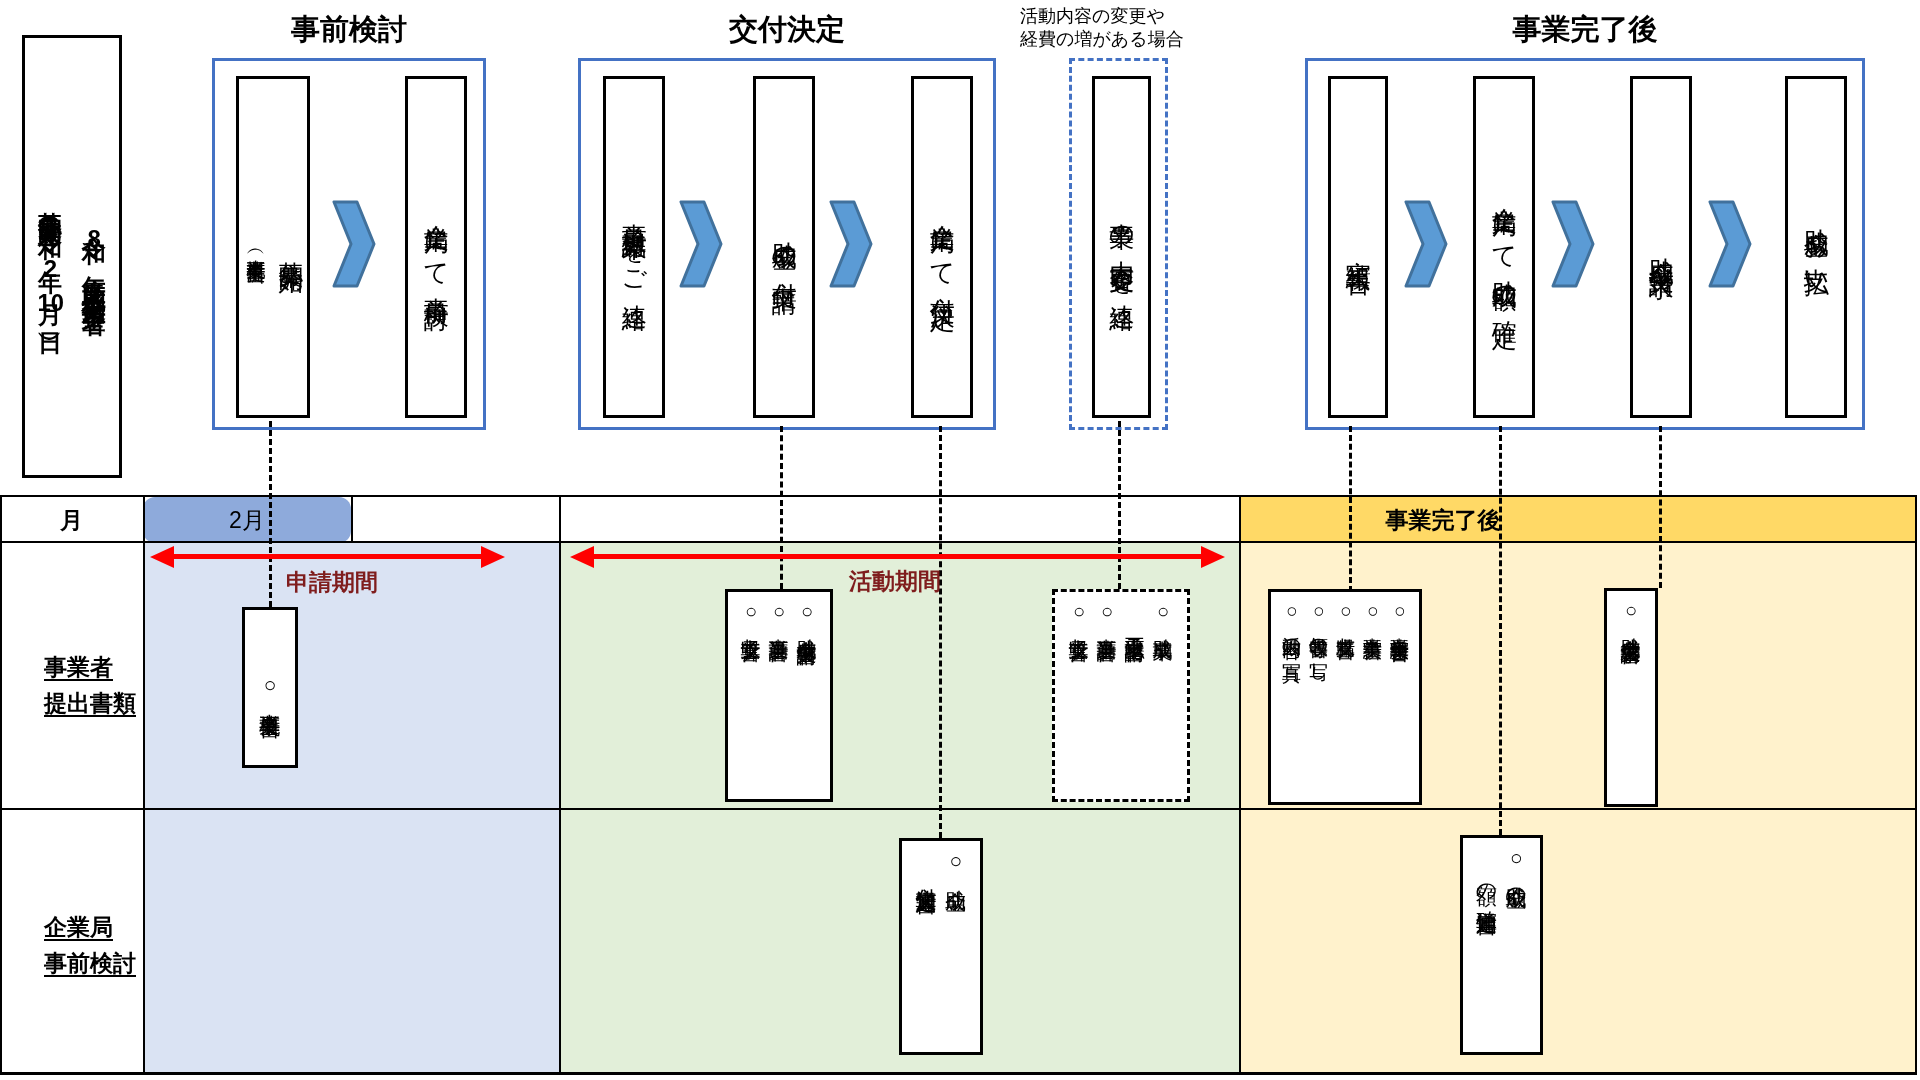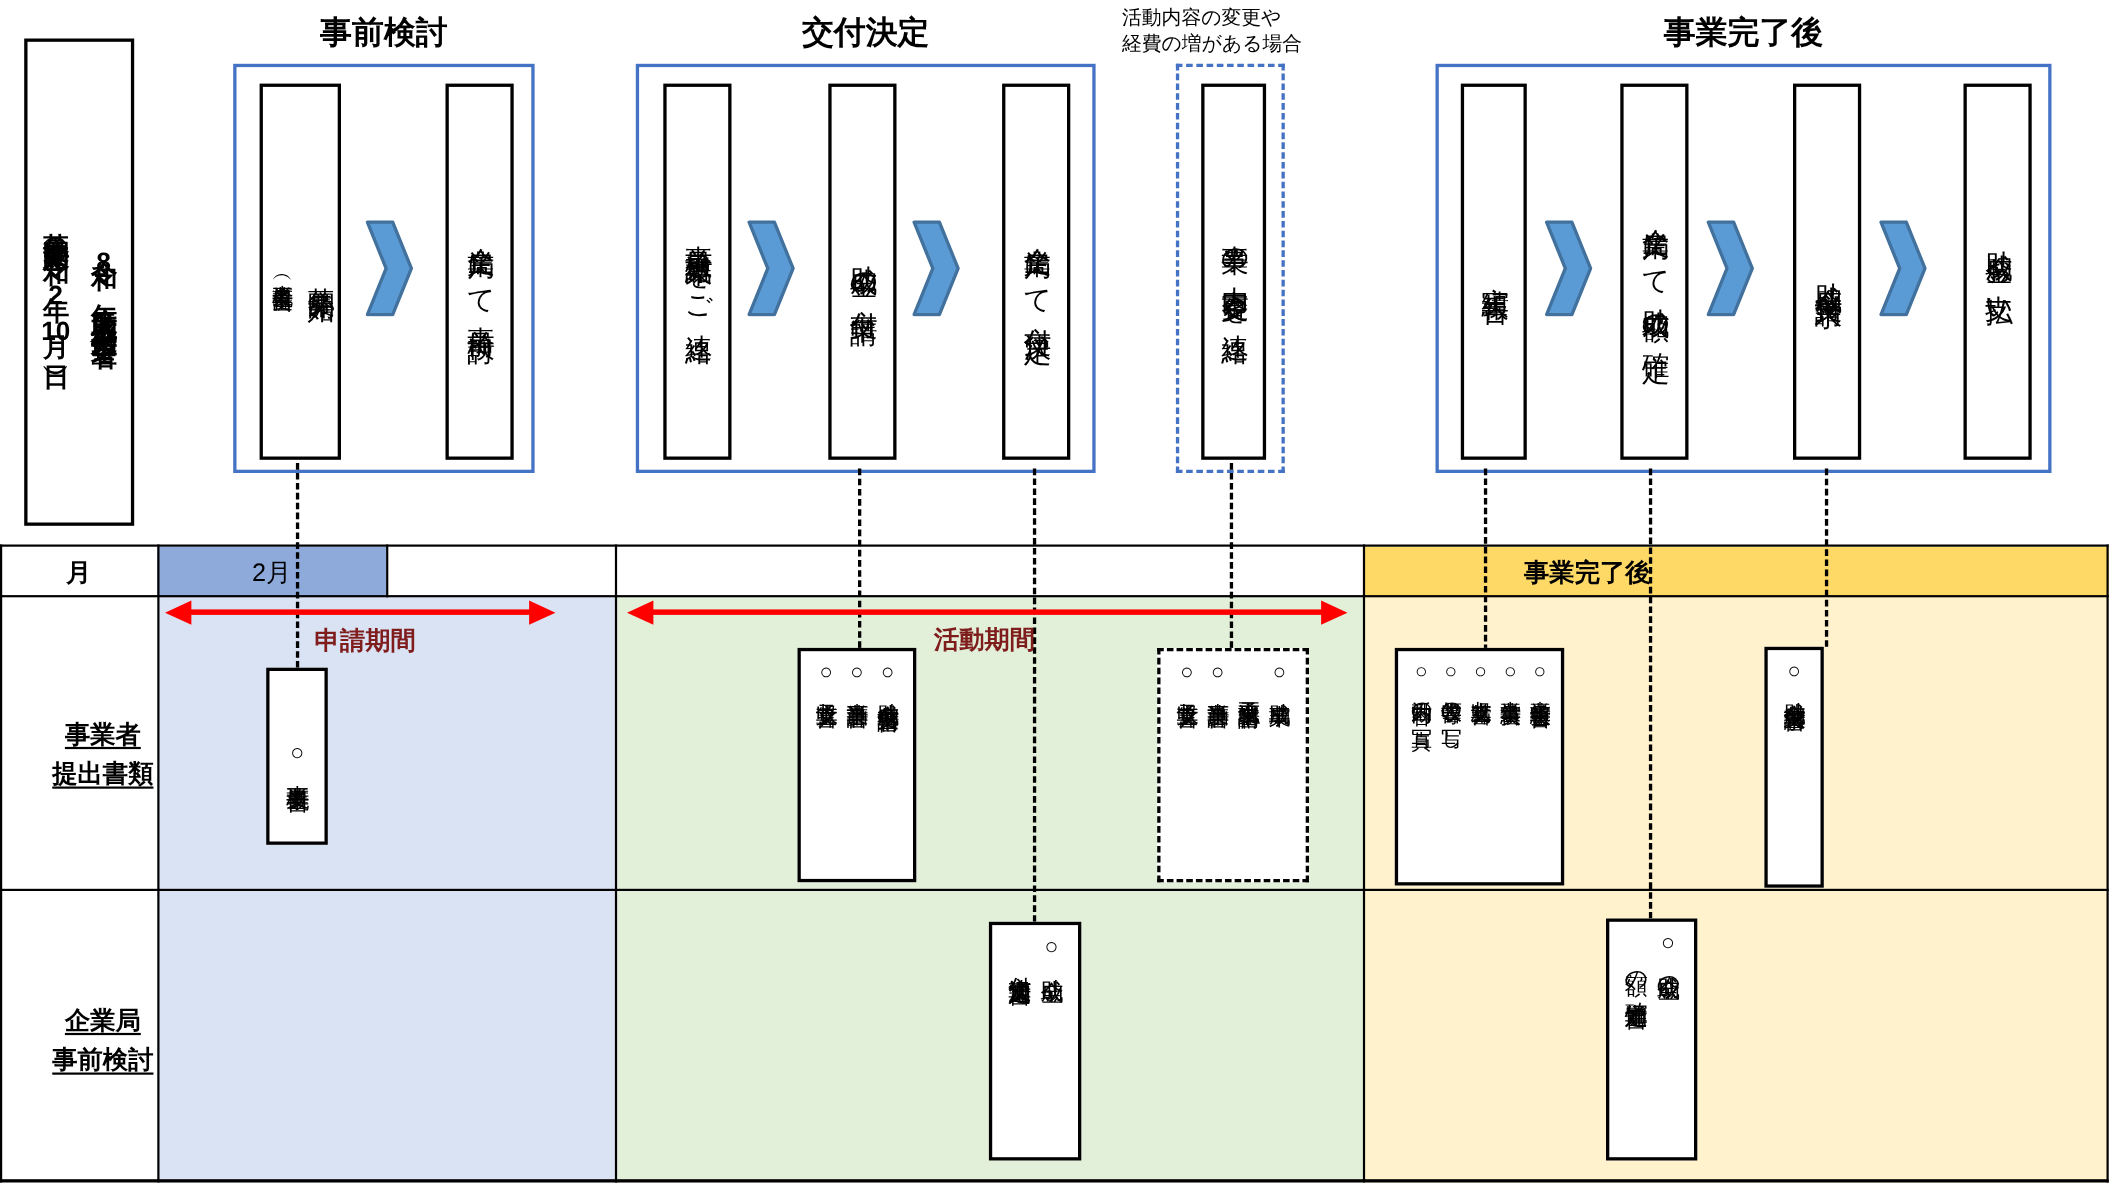--- a/index.html
+++ b/index.html
@@ -30,21 +30,21 @@
   .chev svg { width:100%; height:100%; display:block; }
 
   .note { position:absolute; font-size:18px; line-height:1.3; white-space:pre-line; }
 
   
   .cell  { position:absolute; }
   .hcell { position:absolute; top:497px; height:46px; display:flex; align-items:center; justify-content:center; font-size:23px; }
   .vline { position:absolute; width:2px; background:#000; }
   .hline { position:absolute; height:2px; background:#000; }
   .row-label { position:absolute; font-size:23px; font-weight:bold; white-space:pre-line;
-               text-align:center; line-height:1.55; text-decoration:underline; text-underline-offset:4px;padding-left:44px; }
+               text-align:left; line-height:1.55; text-decoration:underline; text-underline-offset:4px;padding-left:44px; }
 
   
   .period-arrow { position:absolute; height:22px; }
   .pa-line { position:absolute; left:16px; right:16px; top:8px; height:5px; background:#FF0000; }
   .pa-head { position:absolute; top:0; width:0; height:0; border-top:11px solid transparent; border-bottom:11px solid transparent; }
   .pa-left  { left:0;  border-right:24px solid #FF0000; }
   .pa-right { right:0; border-left:24px solid #FF0000; }
   .period-label { position:absolute; color:#7f1d1d; font-weight:bold; font-size:23px; }
 
   .deadline { position:absolute; background:#FFFF00; color:#FF0000; font-weight:bold; font-size:26px; padding:1px 5px; }
@@ -141,21 +141,21 @@
       <svg viewBox="0 0 44 88">
           <polygon points="2,2 25,2 42,44 25,86 2,86 19,44" fill="#5B9BD5" stroke="#41719C" stroke-width="3" stroke-linejoin="round"></polygon>
         </svg>
     </div>
     <div class="flow-box" style="left:477px;top:15px;width:62px;height:342px;">
       <div class="vtext">助成金お支払い</div>
     </div>
   </div>
 
   <div class="hcell" style="left:0;width:143px;background:#fff;font-weight:bold;">月</div>
-  <div class="hcell" style="left:143px;width:208px;background:#8EAADB;">2月</div>
+  <div class="hcell" style="left:143px;width:208px;background:#8EAADB;border-radius:12px;">2月</div>
   <div class="hcell" style="left:1239px;width:678px;background:#FFD966;font-weight:bold;padding-right:270px;">事業完了後</div>
 
   <div class="cell" style="left:143px;top:543px;width:416px;height:267px;background:#DAE3F3;"></div>
   <div class="cell" style="left:559px;top:543px;width:680px;height:267px;background:#E2EFD9;"></div>
   <div class="cell" style="left:1239px;top:543px;width:678px;height:267px;background:#FFF2CC;"></div>
   <div class="cell" style="left:143px;top:810px;width:416px;height:265px;background:#DAE3F3;"></div>
   <div class="cell" style="left:559px;top:810px;width:680px;height:265px;background:#E2EFD9;"></div>
   <div class="cell" style="left:1239px;top:810px;width:678px;height:265px;background:#FFF2CC;"></div>
 
   <div class="row-label" style="left:0;top:650px;width:143px;">事業者

